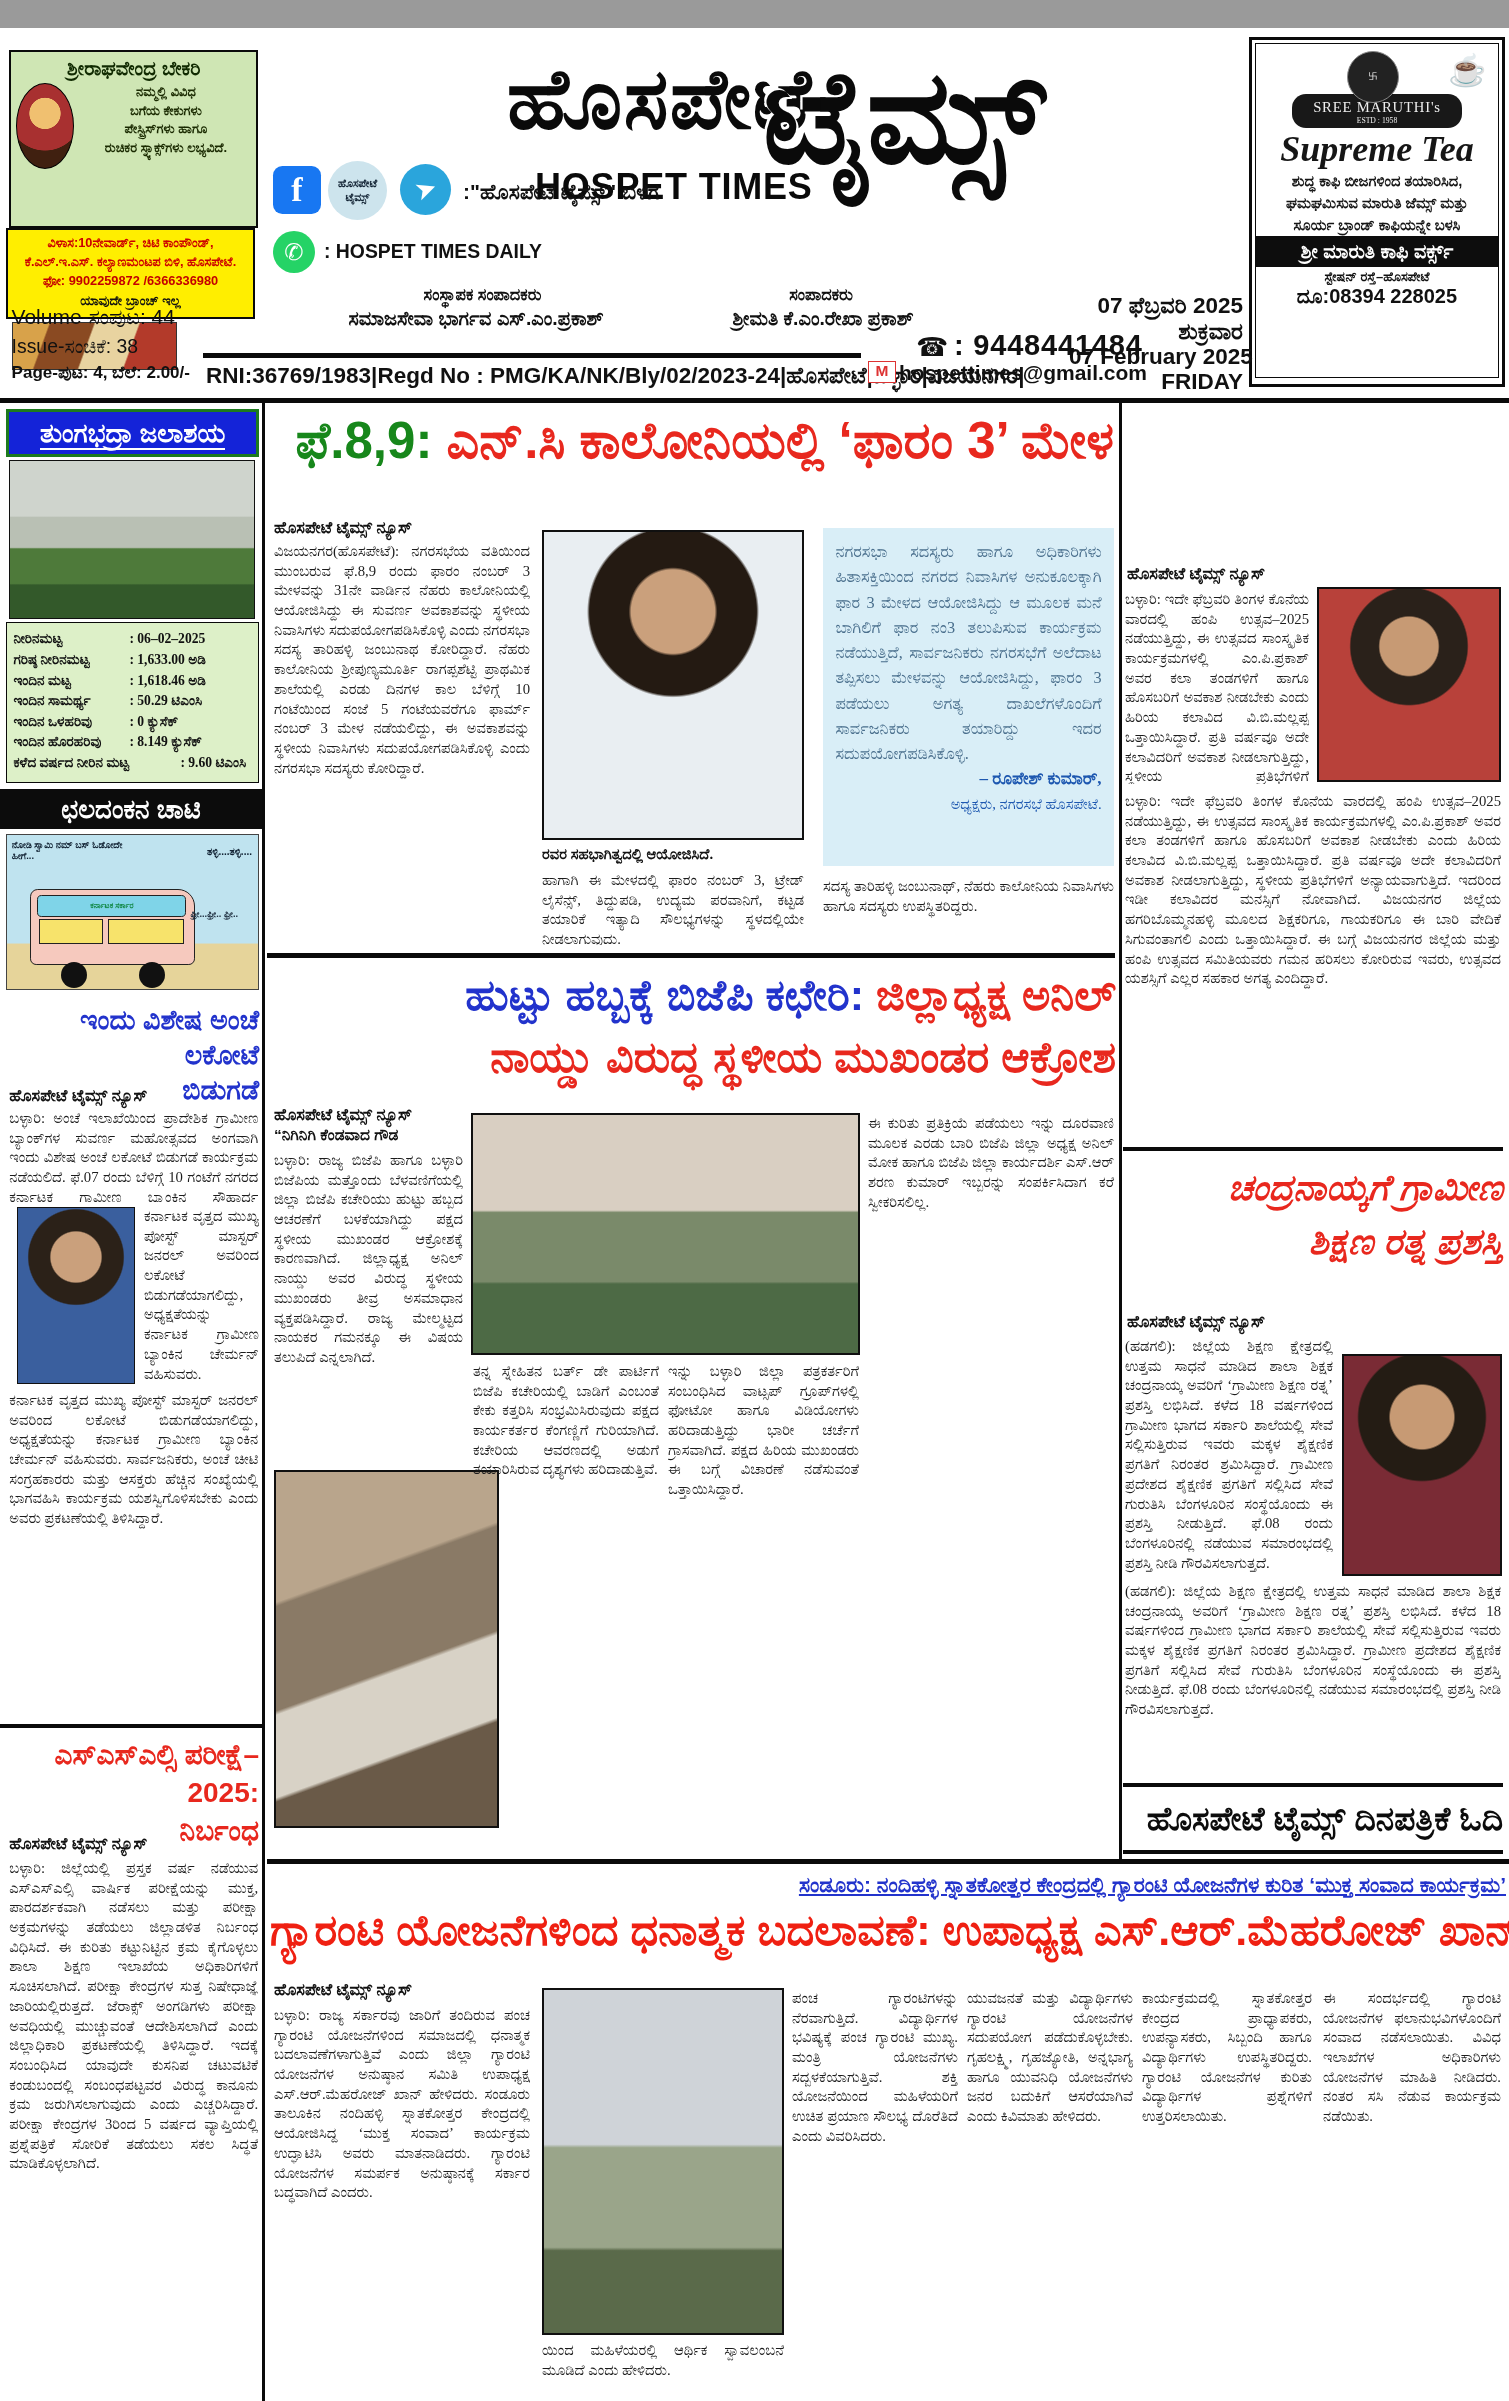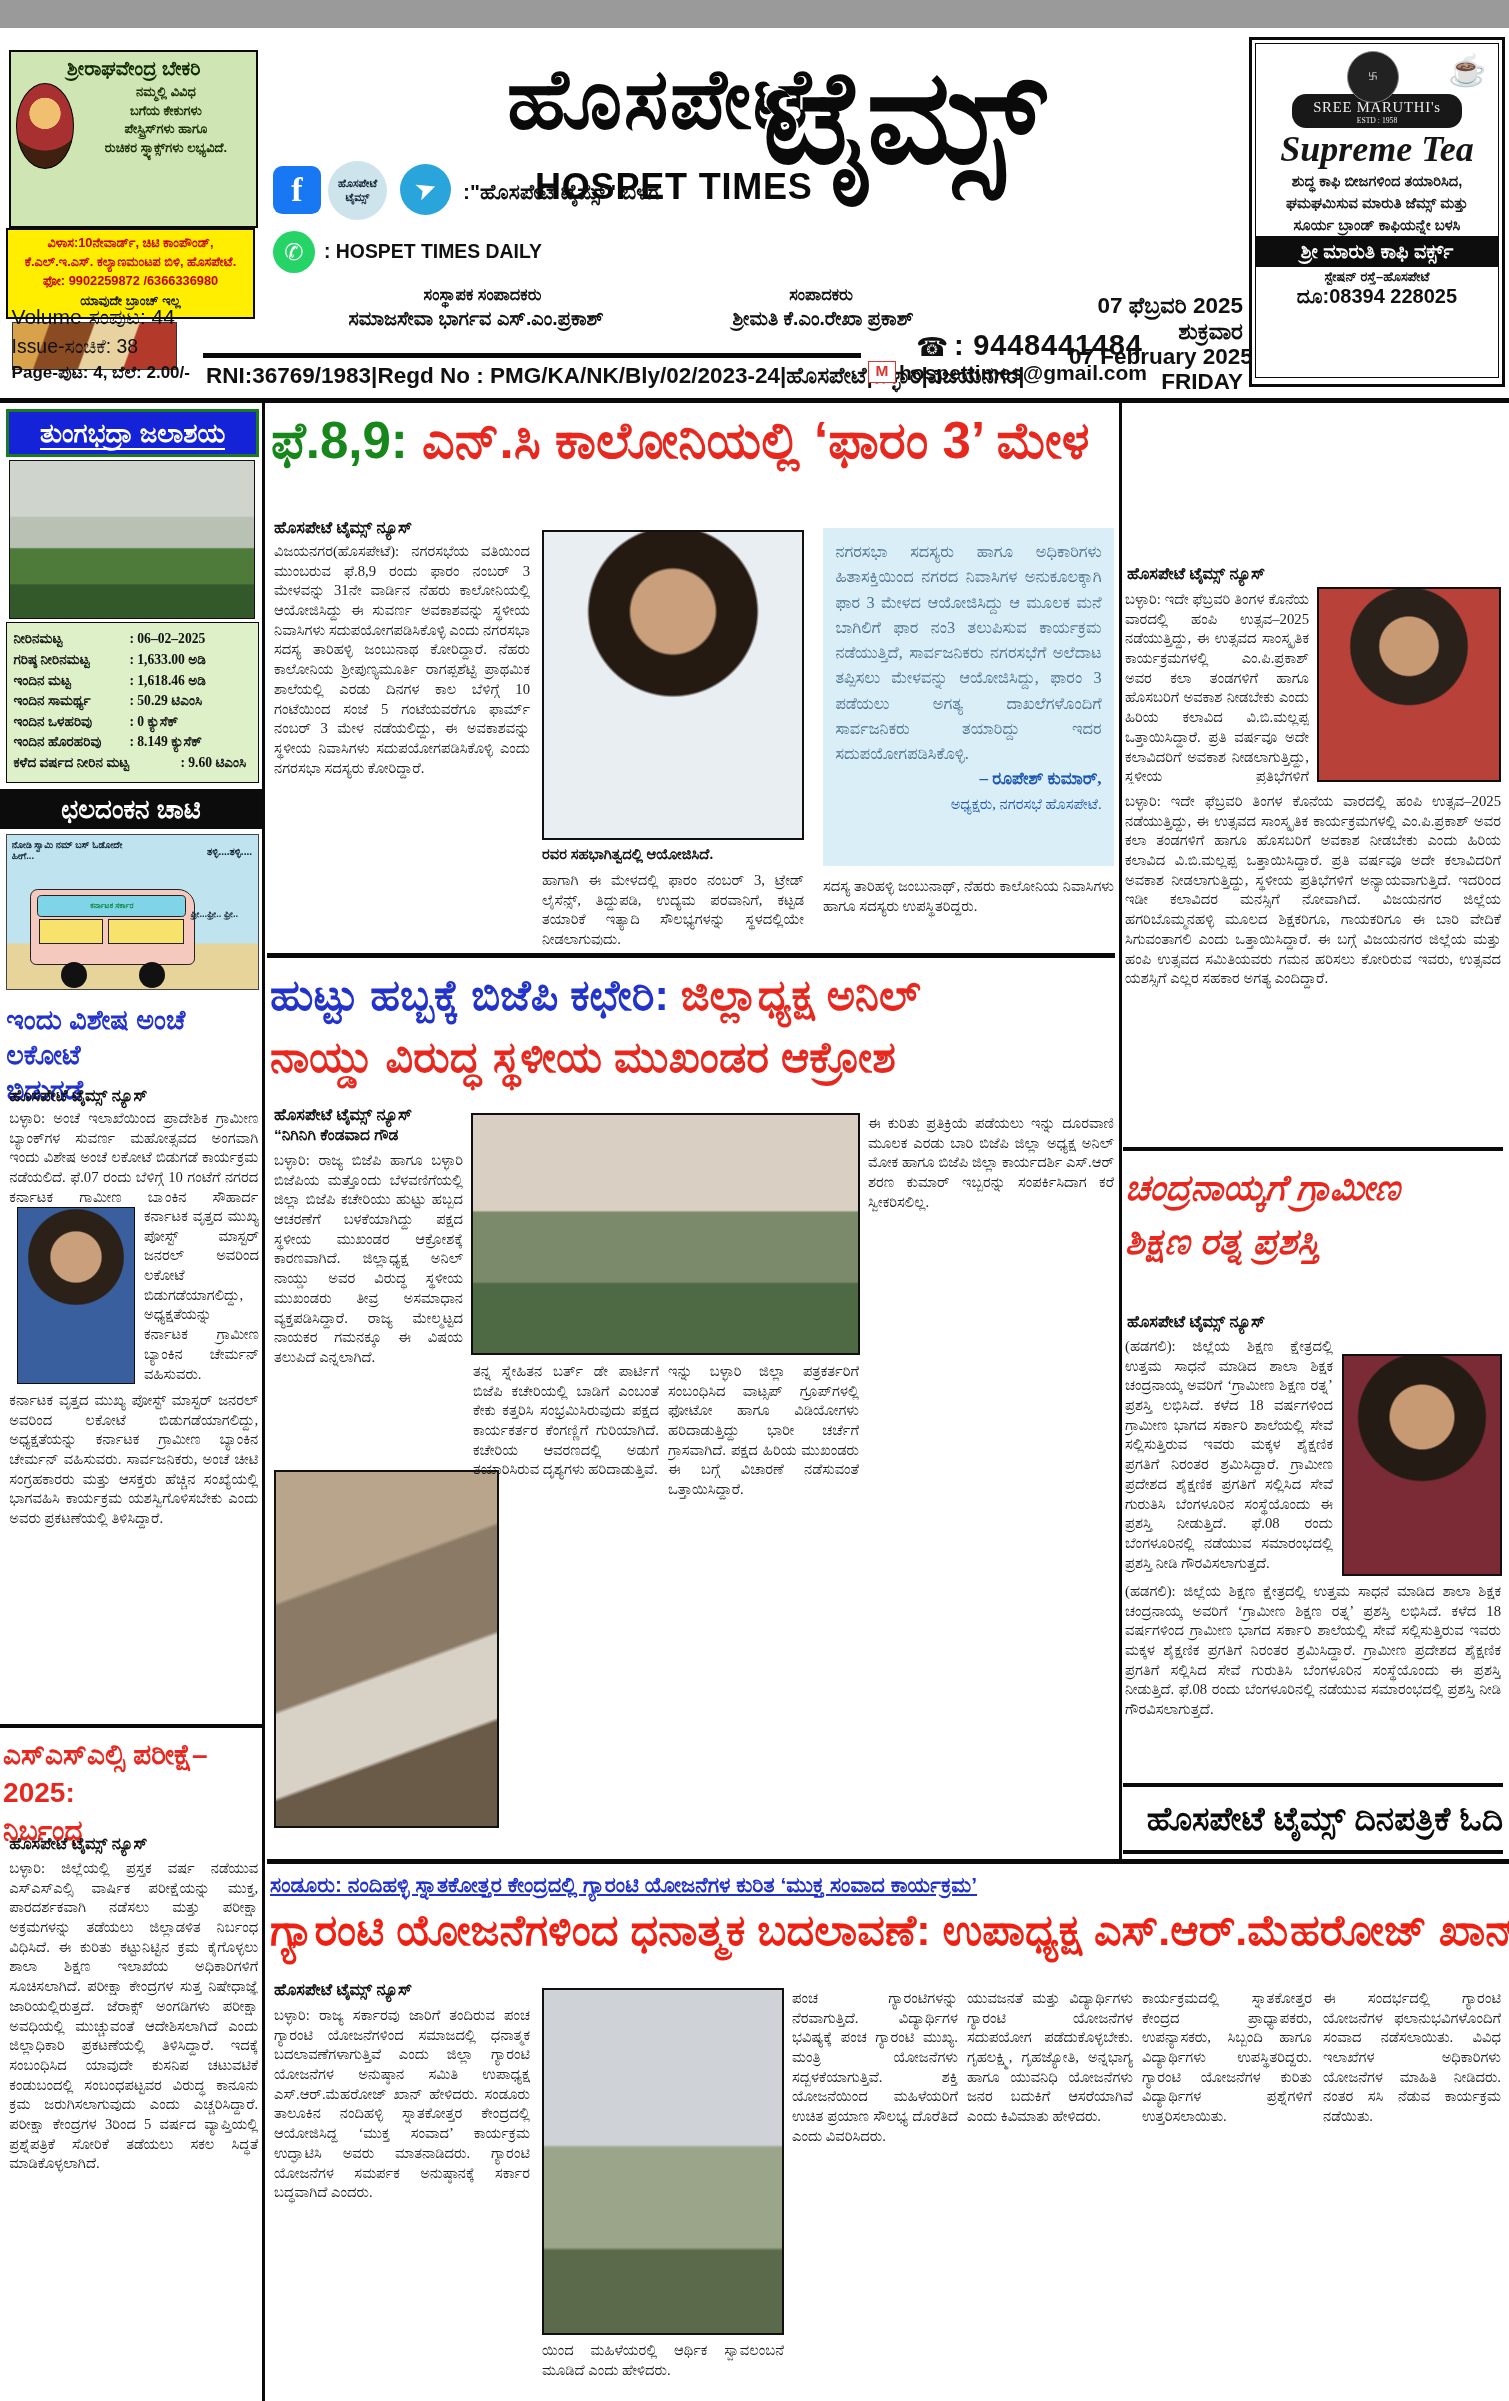--- a/index.html
+++ b/index.html
@@ -6,21 +6,21 @@
   #page{position:relative;width:1510px;height:2401px;background:#ffffff;overflow:hidden;
         font-family:"Liberation Sans",sans-serif;color:#111;margin-top:28px;}
   .abs{position:absolute;}
   .hr{position:absolute;background:#0a0a0a;}
   .vr{position:absolute;background:#0a0a0a;}
   .body-text{font-family:"Liberation Serif",serif;font-size:14.7px;line-height:1.34;
              text-align:justify;color:#1c1c1c;overflow:hidden;}
   .byline{font-weight:bold;font-size:16.3px;color:#111;}
   .photo{border:2.3px solid #101010;box-sizing:border-box;}
   .caption{font-family:"Liberation Serif",serif;font-weight:bold;font-size:14.7px;color:#111;}
-  .center{text-align:left;}
+  .center{text-align:right;}
   
   .ad-left{border:2.3px solid #0a0a0a;background:#cfe6b4;box-sizing:border-box;}
   .ad-left .title{font-weight:bold;font-size:19.4px;text-align:center;padding-top:4.6px;color:#102a00;}
   .ad-left .lines{font-weight:bold;font-size:13px;line-height:1.45;color:#1a2a00;}
   .ad-yellow{background:#ffee00;border-top:2.3px solid #0a0a0a;color:#cc0000;font-weight:bold;
              font-size:12.8px;text-align:center;line-height:1.5;padding-top:3.1px;}
   .ad-yellow .phone{color:#c40000;}
   .ad-yellow .nobranch{color:#111;font-size:13px;}
   .masthead-kn{font-weight:900;font-size:84px;letter-spacing:1.5px;color:#0a0a0a;
                text-shadow:0 0 1.5px #fff;white-space:nowrap;}

